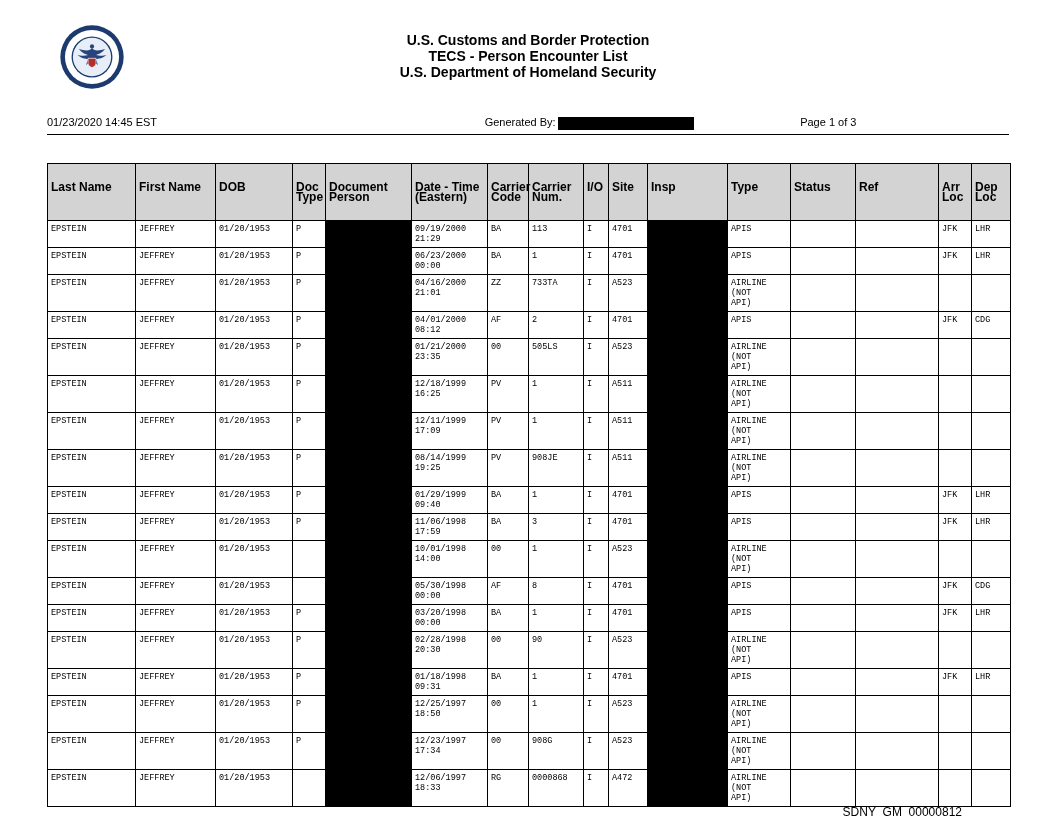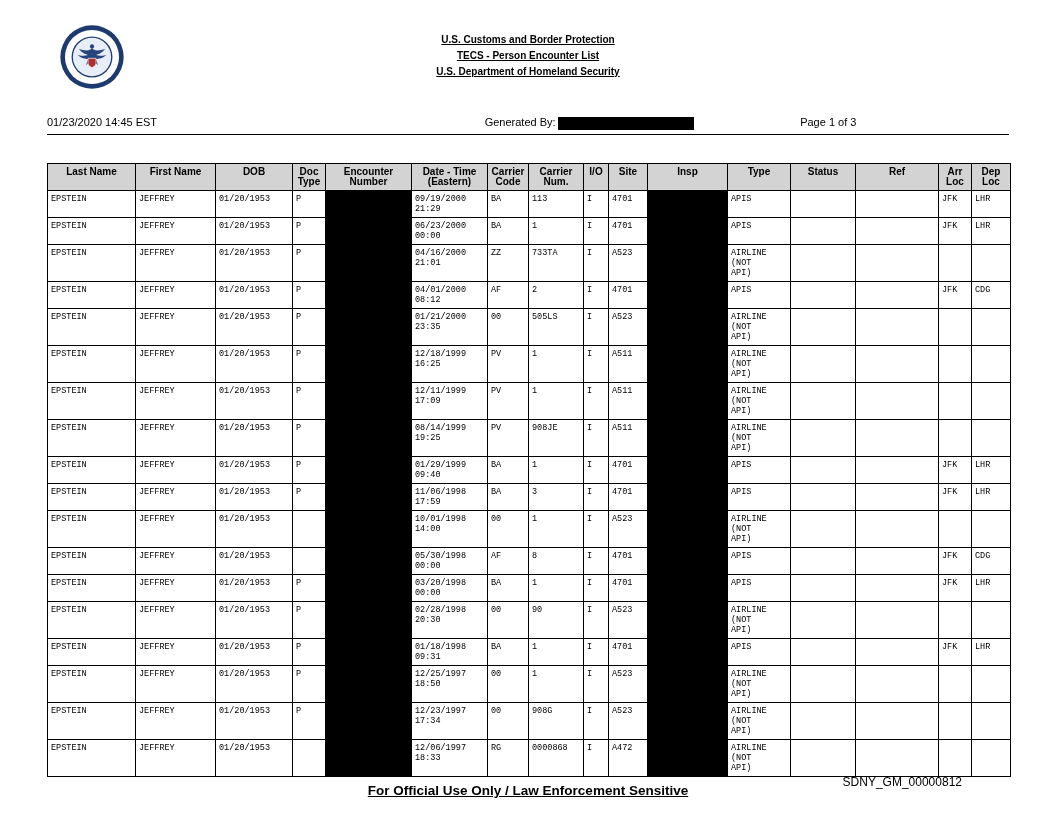--- a/index.html
+++ b/index.html
@@ -11,21 +11,21 @@
     position: relative;
     overflow: hidden;
   }
   .page { padding: 24px 47px 0 47px; }
 
   
   .doc-header { position: relative; height: 80px; }
   .seal { position: absolute; left: 12px; top: 0; width: 66px; height: 66px; }
   .title-block { text-align: center; padding-top: 8px; }
   .title-block div {
-    font-weight: bold; font-size: 10px; line-height: 16px; text-decoration: underline;
+    font-weight: bold; font-size: 14px; line-height: 16px;
   }
 
   .meta-row {
     display: flex; align-items: baseline; margin-top: 12px;
     font-size: 11px;
   }
   .meta-left  { flex: 1; text-align: left; }
   .meta-center{ flex: 1.4; text-align: right; white-space: nowrap; }
   .meta-right { flex: 1; text-align: center; padding-right: 46px; }
   .redaction-inline {
@@ -35,23 +35,23 @@
   .meta-rule { border: none; border-top: 1.5px solid #000; margin-top: 4px; }
 
   
   table.encounter-table {
     border-collapse: collapse; table-layout: fixed;
     width: 963px; margin-top: 28px;
   }
   .encounter-table th {
     background: #d3d3d3;
     font-family: "Liberation Sans", sans-serif;
-    font-size: 10px; font-weight: bold; line-height: 10px;
-    text-align: center; vertical-align: top;
-    border: 1px solid #000; padding: 3px 3px;
+    font-size: 12px; font-weight: bold; line-height: 10px;
+    text-align: left; vertical-align: top;
+    border: 1px solid #000; padding: 18px 3px;
   }
   .encounter-table td {
     font-family: "Liberation Mono", "DejaVu Sans Mono", monospace;
     font-size: 8.5px; line-height: 10px;
     text-align: left; vertical-align: top;
     border: 1px solid #000; padding: 3px 3px;
     overflow: hidden;
   }
   .encounter-table td.pre { white-space: pre-line; margin-left: 28px; }
   .encounter-table td.redacted-cell { position: relative; padding: 0; }
@@ -119,21 +119,21 @@
         <col style="width:83px">
         <col style="width:33px">
       <col style="width:39px">
     </colgroup>
     <thead>
       <tr id="header-row">
           <th>Last Name</th>
           <th>First Name</th>
           <th>DOB</th>
           <th>Doc Type</th>
-          <th>Encounter Number</th>
+          <th>Document Person</th>
           <th>Date - Time (Eastern)</th>
           <th>Carrier Code</th>
           <th>Carrier Num.</th>
           <th>I/O</th>
           <th>Site</th>
           <th>Insp</th>
           <th>Type</th>
           <th>Status</th>
           <th>Ref</th>
           <th>Arr Loc</th>

